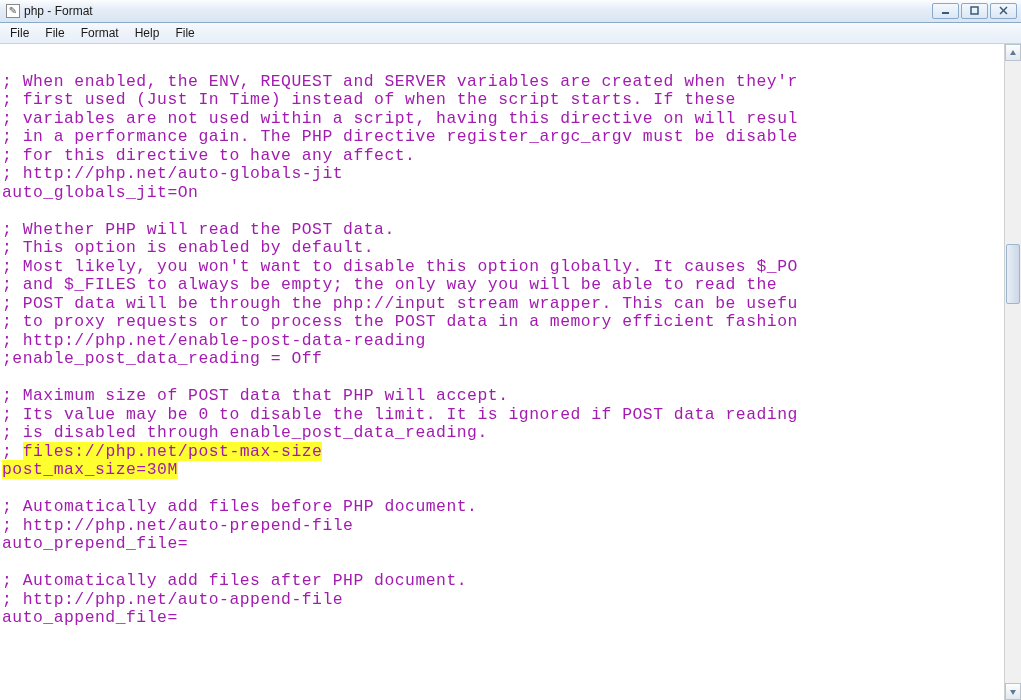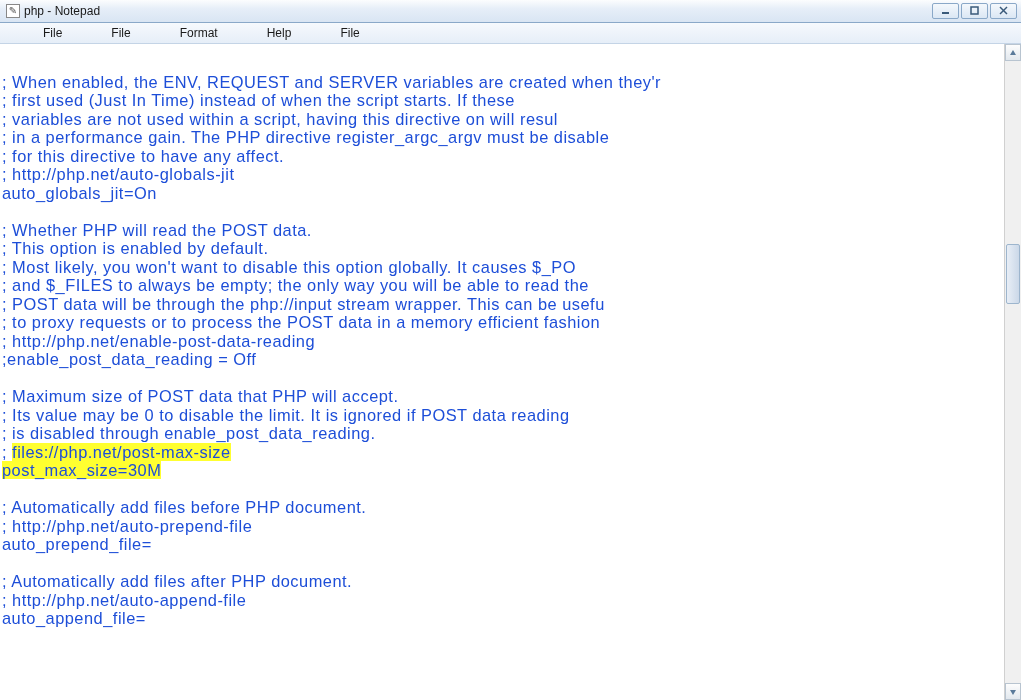--- a/index.html
+++ b/index.html
@@ -28,40 +28,40 @@
   .win-btn svg { display:block; }
 
   .menubar {
     height:21px;
     background:linear-gradient(to bottom,#f6f9fd,#e6eef8);
     border-bottom:1px solid #c4d4e6;
     display:flex; align-items:center;
     font-size:12px; color:#1a1a1a;
     padding-left:2px;
   }
-  .menu-item { padding:2px 8px; cursor:default;margin-left:33px; }
+  .menu-item { padding:2px 8px; cursor:default; }
 
   .client {
     position:absolute;
     top:44px; left:0; right:0; bottom:0;
     background:#fff;
     overflow:hidden;
   }
   .gutter-line {
     position:absolute; top:0; bottom:0; left:1px; width:1px; background:transparent;
   }
   .editor {
     position:absolute; top:0; left:0; right:17px; bottom:0;
     padding:10px 0 0 2px;
-    font-family: Liberation Sans, sans-serif;
+    font-family: Liberation Mono, monospace;
     font-size:16.4px;
     line-height:18.5px;
     letter-spacing:0.5px;
     white-space:pre;
-    color:#1d4ed8;
+    color:#a21caf;
     overflow:hidden;
   }
   .highlight {
     background:#ffff30;
   }
   .scrollbar {
     position:absolute; top:0; right:0; bottom:0; width:17px;
     background:#f0f0f0;
     border-left:1px solid #d0d0d0;
   }
@@ -78,21 +78,21 @@
     background:linear-gradient(to right,#e8eef6,#cbd8e8);
     border:1px solid #9db5cd; border-radius:2px;
   }
 </style>
 </head>
 <body>
 
 <div class="titlebar">
   <div class="title-left">
     <span class="title-icon">✎</span>
-    <span>php - Notepad</span>
+    <span>php - Format</span>
   </div>
   <div class="win-buttons">
     <div class="win-btn">
       <svg width="10" height="10">
           <line x1="1" y1="7" x2="8" y2="7" stroke="#3a5a7a" stroke-width="2"></line>
         </svg>
     </div>
     <div class="win-btn">
       <svg width="10" height="10">
           <rect x="1" y="1" width="7" height="7" fill="none" stroke="#3a5a7a" stroke-width="1.5"></rect>

